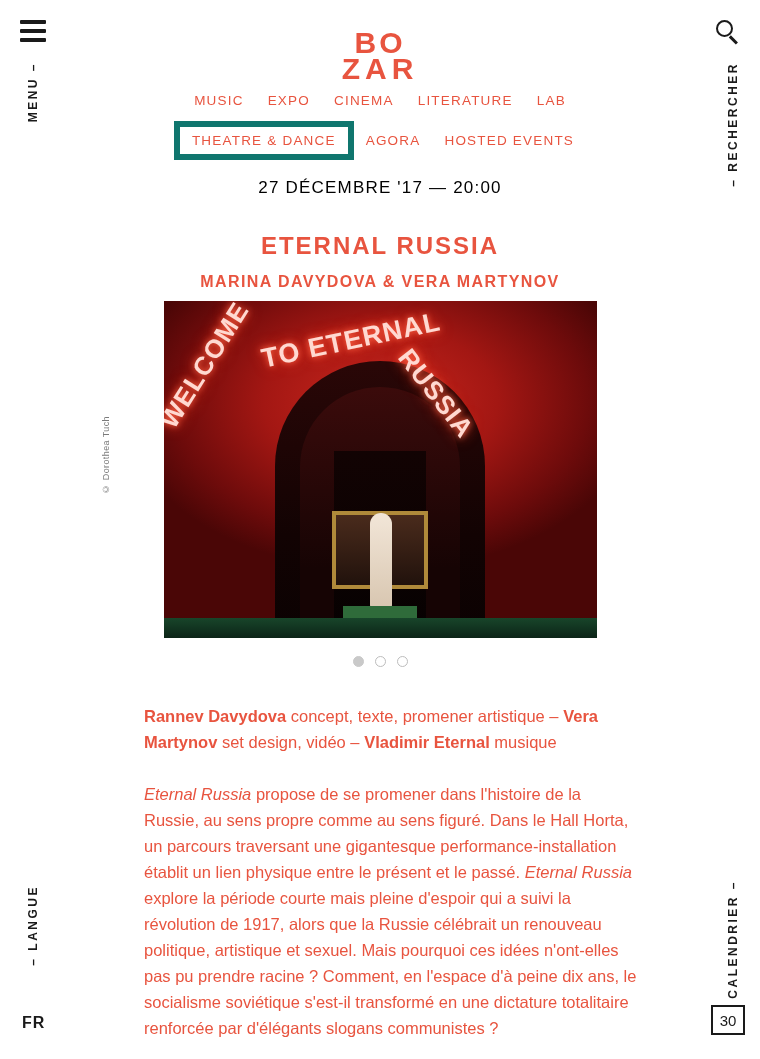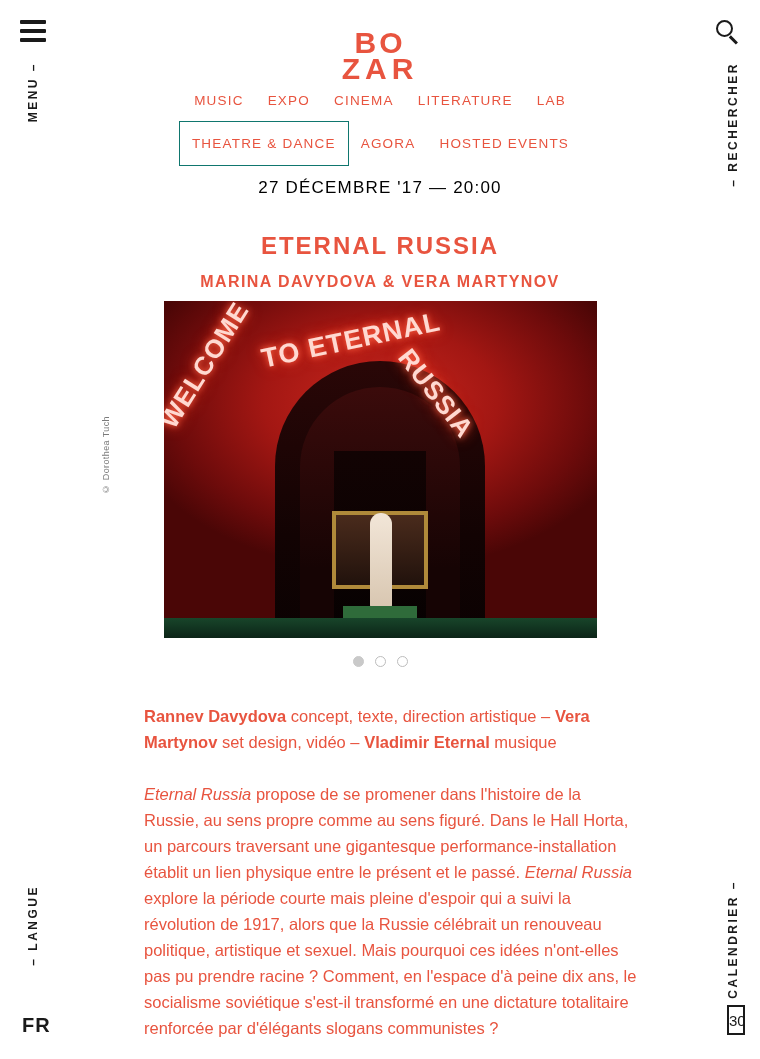--- a/index.html
+++ b/index.html
@@ -55,21 +55,21 @@
   }
   .lang-label {
     left: 26px;
     top: 885px;
     font-weight: bold;
   }
   .lang-value {
     position: absolute;
     left: 22px;
     top: 1014px;
-    font-size: 20px;
+    font-size: 16px;
     font-weight: bold;
     color: #1a1a1a;
     letter-spacing: 1px;
   }
 
   
   .right-rail {
     position: absolute;
     right: 0; top: 0;
     width: 64px; height: 1059px;
@@ -102,21 +102,21 @@
   }
   .calendar-label {
     right: 20px;
     top: 880px;
     font-weight: bold;
   }
   .calendar-box {
     position: absolute;
     right: 15px;
     top: 1005px;
-    width: 18px; height: 30px;
+    width: 34px; height: 30px;
     border: 2px solid #1a1a1a;
     color: #1a1a1a;
     font-size: 15px;
     line-height: 27px;
     text-align: center;
     cursor: pointer;
   }
 
   
   .logo {
@@ -155,22 +155,22 @@
     display: inline-block;
     padding: 5px 12px;
     font-size: 13.5px;
     letter-spacing: 1.2px;
     color: #e8543f;
     text-transform: uppercase;
     cursor: pointer;
     white-space: nowrap;
   }
   .nav-item.active {
-    border: 1px solid #0f766e;
-    padding: 14px 12px;
+    border: 6px solid #0f766e;
+    padding: 6px 12px;
   }
 
   
   main {
     position: absolute;
     left: 64px; right: 64px;
     top: 178px;
     width: 632px;
   }
   .event-date {
@@ -428,21 +428,21 @@
     </div>
 
     <div class="dots">
       <span class="dot active"></span>
       <span class="dot"></span>
       <span class="dot"></span>
     </div>
   </div>
 
   <p class="credits-line">
-    <b>Rannev Davydova</b><span> concept, texte, direction artistique – </span><b>Vera Martynov</b><span> set design, vidéo – </span><b>Vladimir Eternal</b><span> musique</span>
+    <b>Rannev Davydova</b><span> concept, texte, promener artistique – </span><b>Vera Martynov</b><span> set design, vidéo – </span><b>Vladimir Eternal</b><span> musique</span>
   </p>
 
   <div class="body-copy">
     <p>
       <em>Eternal Russia</em><span> propose de se promener dans l'histoire de la Russie, au sens propre comme au sens figuré. Dans le Hall Horta, un parcours traversant une gigantesque performance-installation établit un lien physique entre le présent et le passé. </span><em>Eternal Russia</em><span> explore la période courte mais pleine d'espoir qui a suivi la révolution de 1917, alors que la Russie célébrait un renouveau politique, artistique et sexuel. Mais pourquoi ces idées n'ont-elles pas pu prendre racine ? Comment, en l'espace d'à peine dix ans, le socialisme soviétique s'est-il transformé en une dictature totalitaire renforcée par d'élégants slogans communistes ?</span>
     </p>
   </div>
 
 </main>
 

